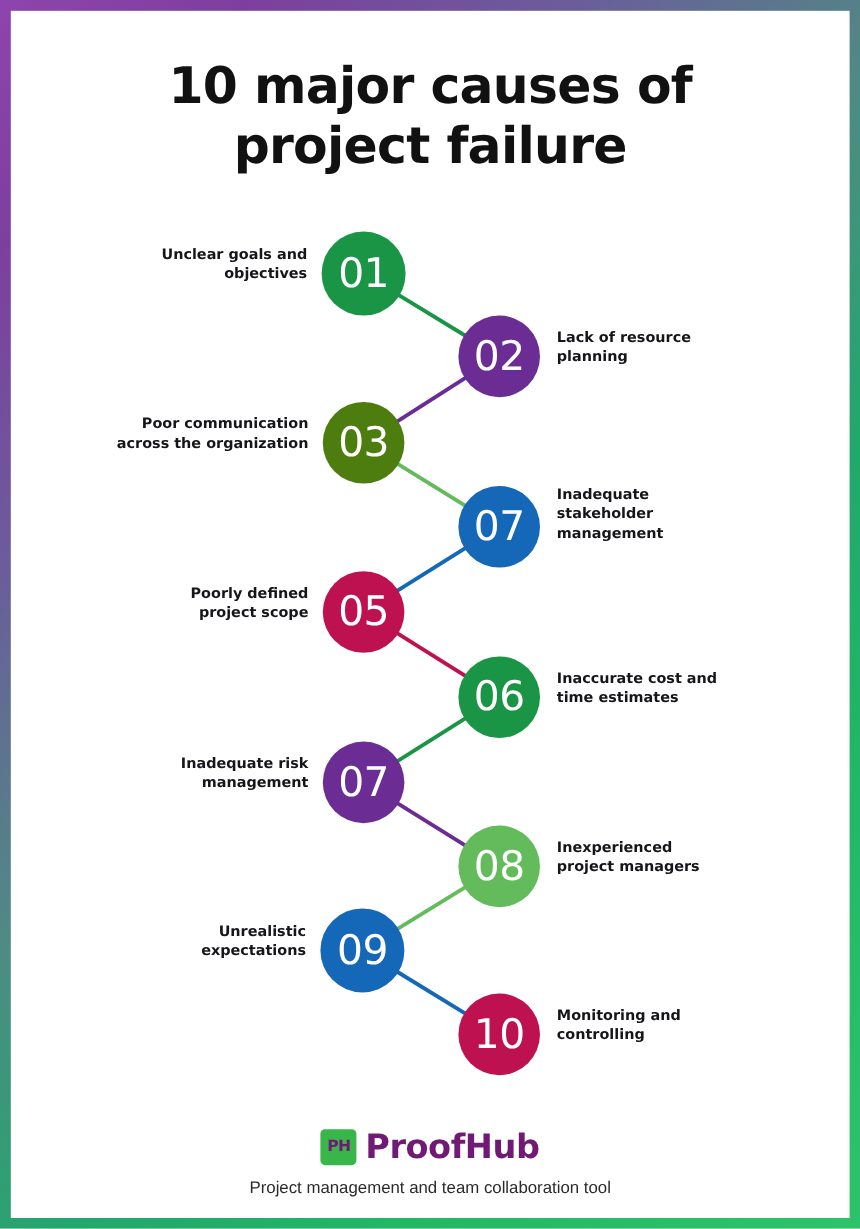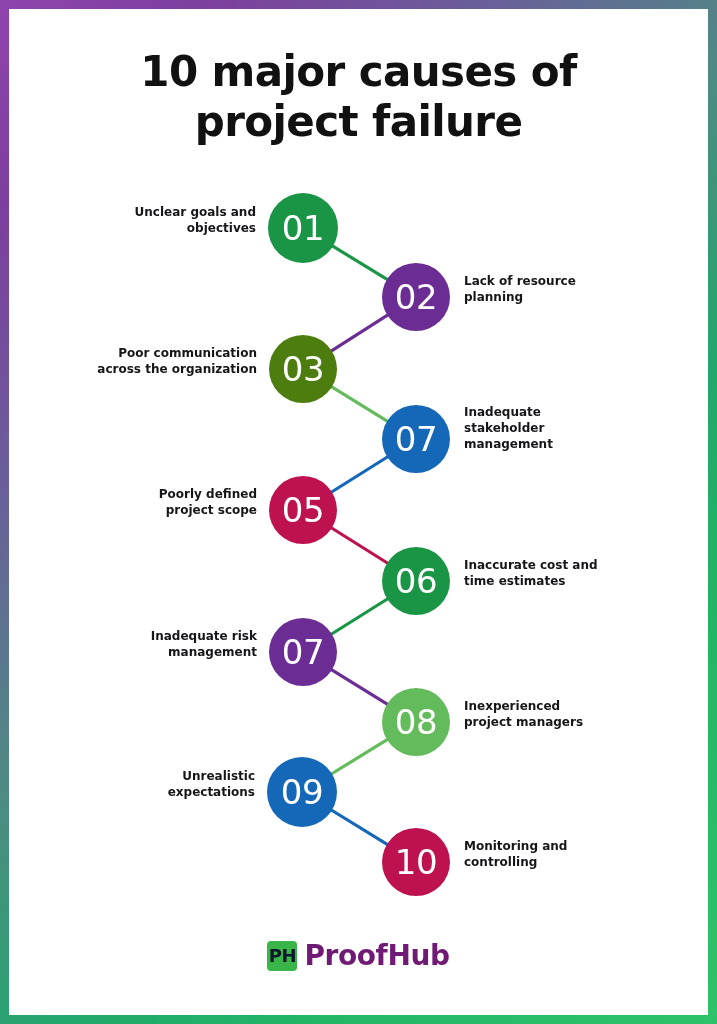--- a/index.html
+++ b/index.html
@@ -101,24 +101,24 @@
     display: flex;
     align-items: center;
     justify-content: center;
     gap: 7px;
   }
   .logo-mark {
     width: 30px;
     height: 30px;
     border-radius: 4px;
     background: #39b54a;
-    color: #0f172a;
-    font-family: "DejaVu Sans", sans-serif;
-    font-weight: bold;
-    font-size: 18px;
+    color: #701a75;
+    font-family: "DejaVu Sans", sans-serif;
+    font-weight: bold;
+    font-size: 13px;
     display: flex;
     align-items: center;
     justify-content: center;
     letter-spacing: -0.5px;
   }
   .brand-name {
     font-family: "DejaVu Sans", sans-serif;
     font-weight: bold;
     font-size: 28px;
     color: #701a75;
@@ -204,16 +204,17 @@
         </div>
         <div class="label right" style="top: 830.22px; left: 455px; width: 228px;">Monitoring and
 controlling</div>
       </div>
 
     <div class="footer">
       <div class="brand-row">
         <span class="logo-mark">PH</span>
         <span class="brand-name">ProofHub</span>
       </div>
+      <div class="tagline">Project management and team collaboration tool</div>
     </div>
 
   </div>
 </div>
 
 </body></html>

